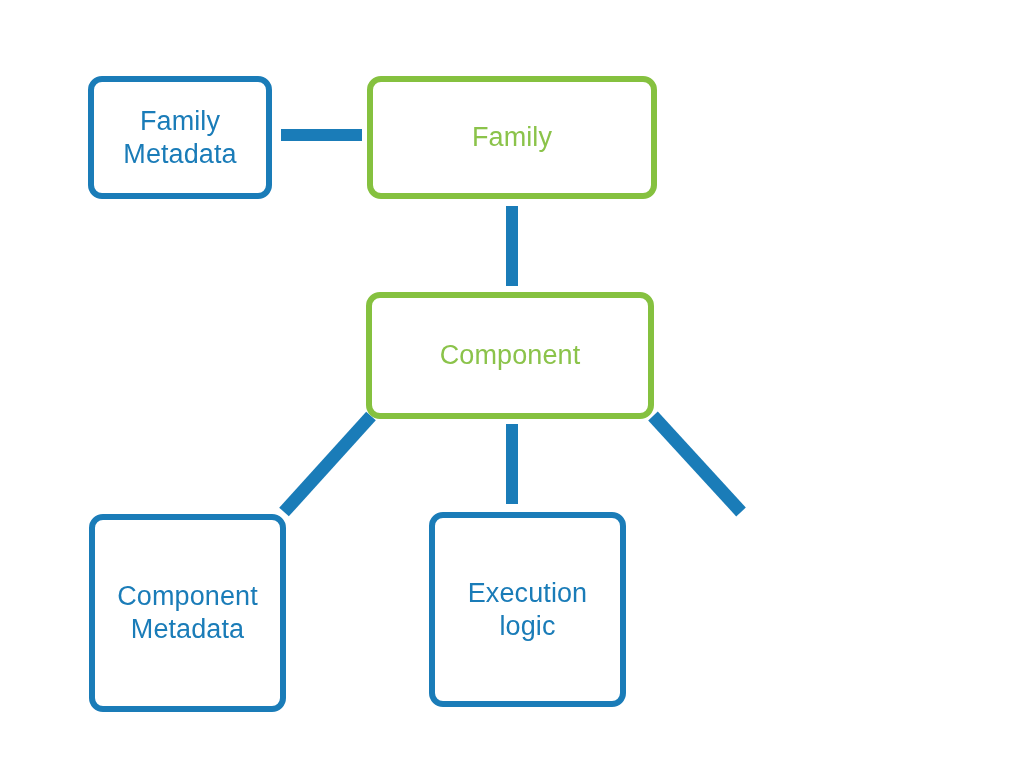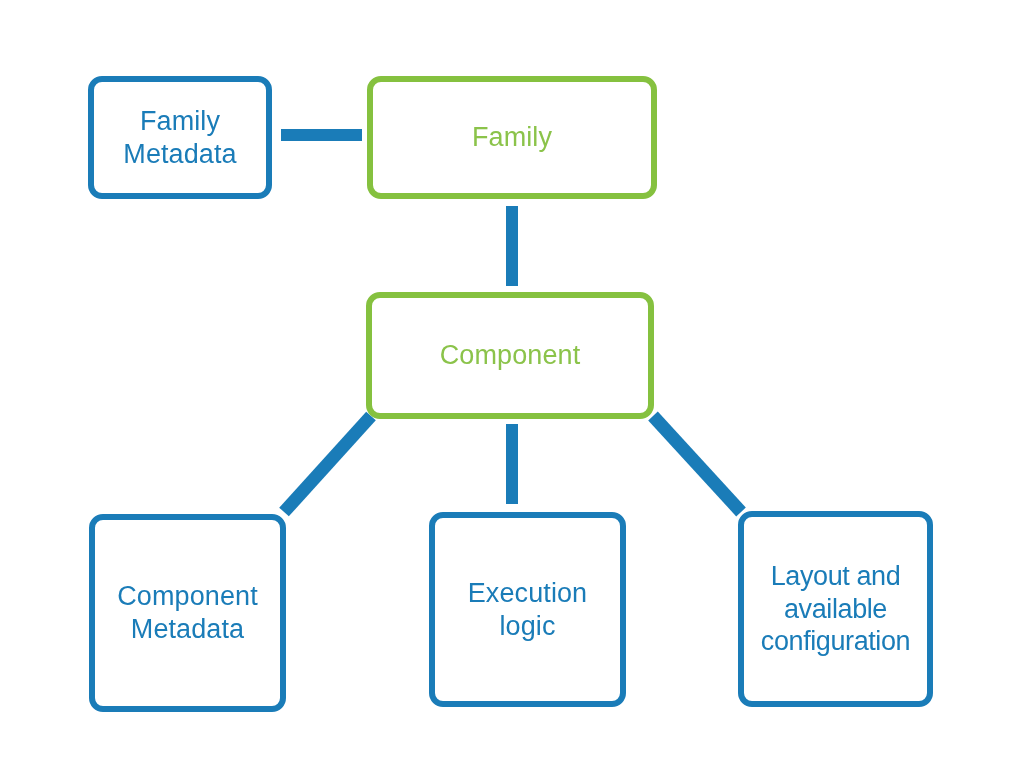--- a/index.html
+++ b/index.html
@@ -117,19 +117,14 @@
   <div class="node node-blue" id="node-component-metadata">
     <span class="label">Component
 Metadata</span>
   </div>
 
   <div class="node node-blue" id="node-execution-logic">
     <span class="label">Execution
 logic</span>
   </div>
 
-  <div class="node node-blue" id="node-layout-config">
-    <span class="label">Layout and
-available
-configuration</span>
-  </div>
 
 </div>
 
 </body></html>

